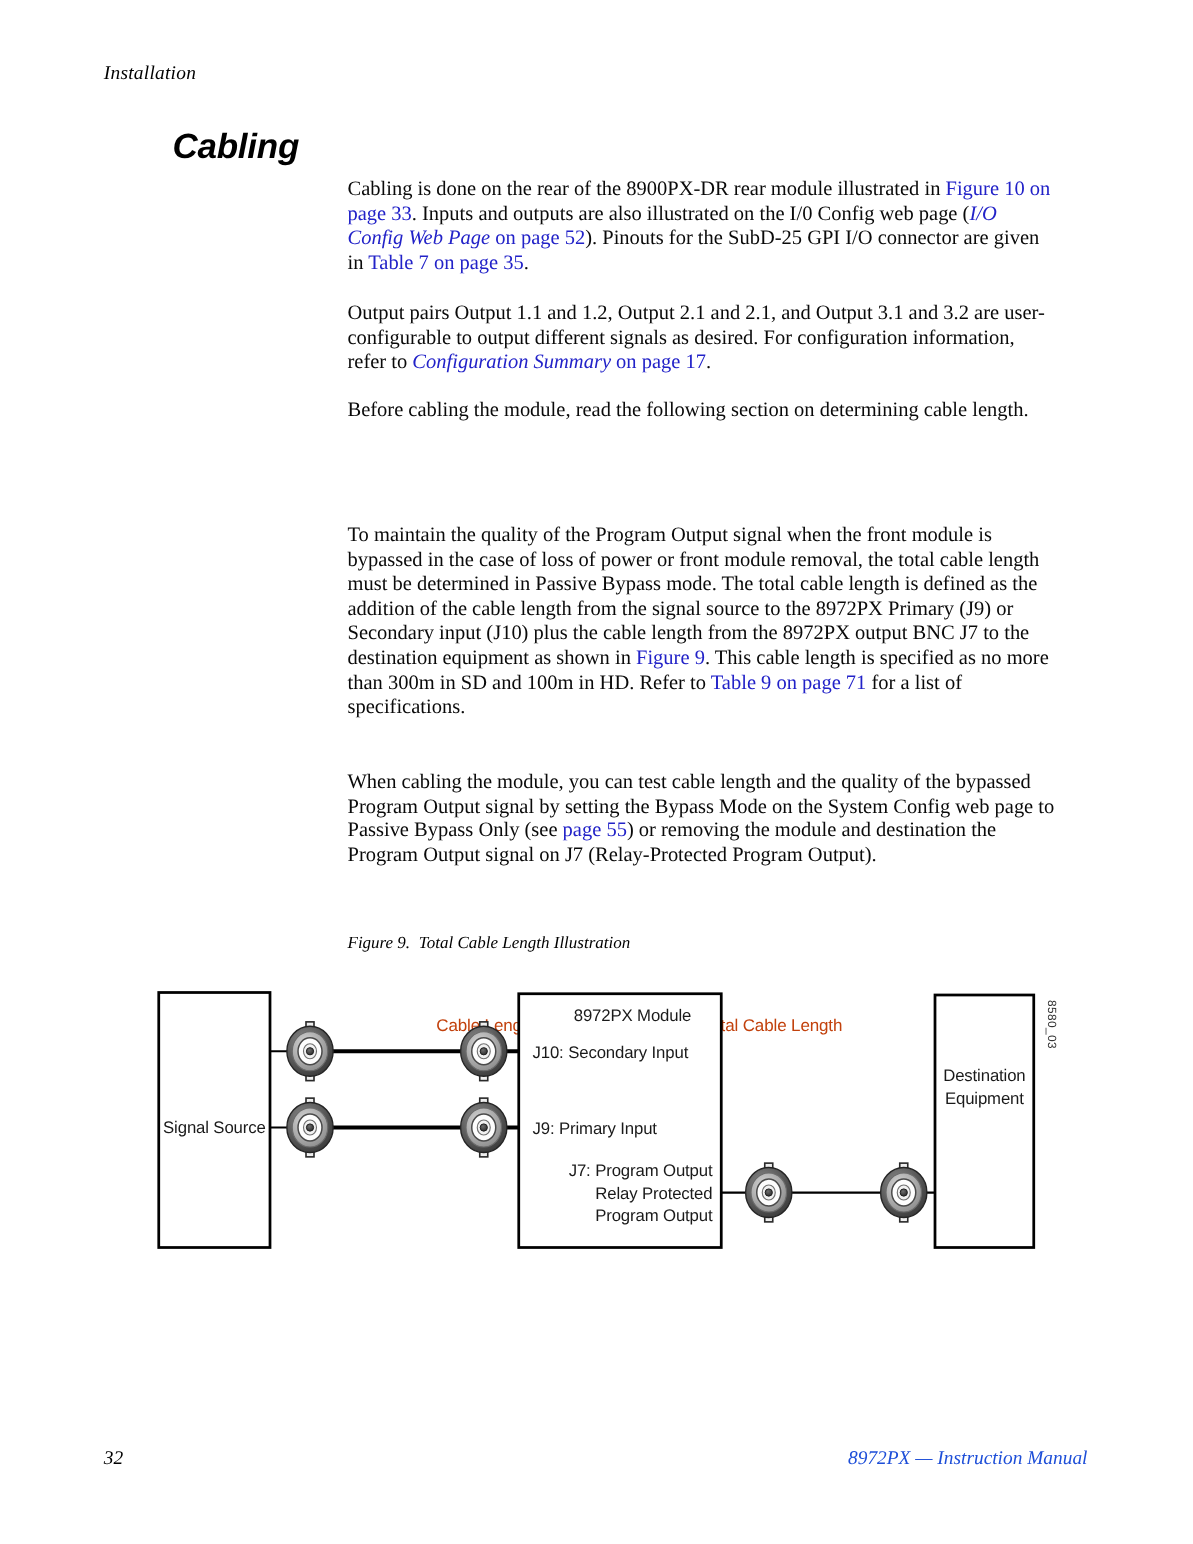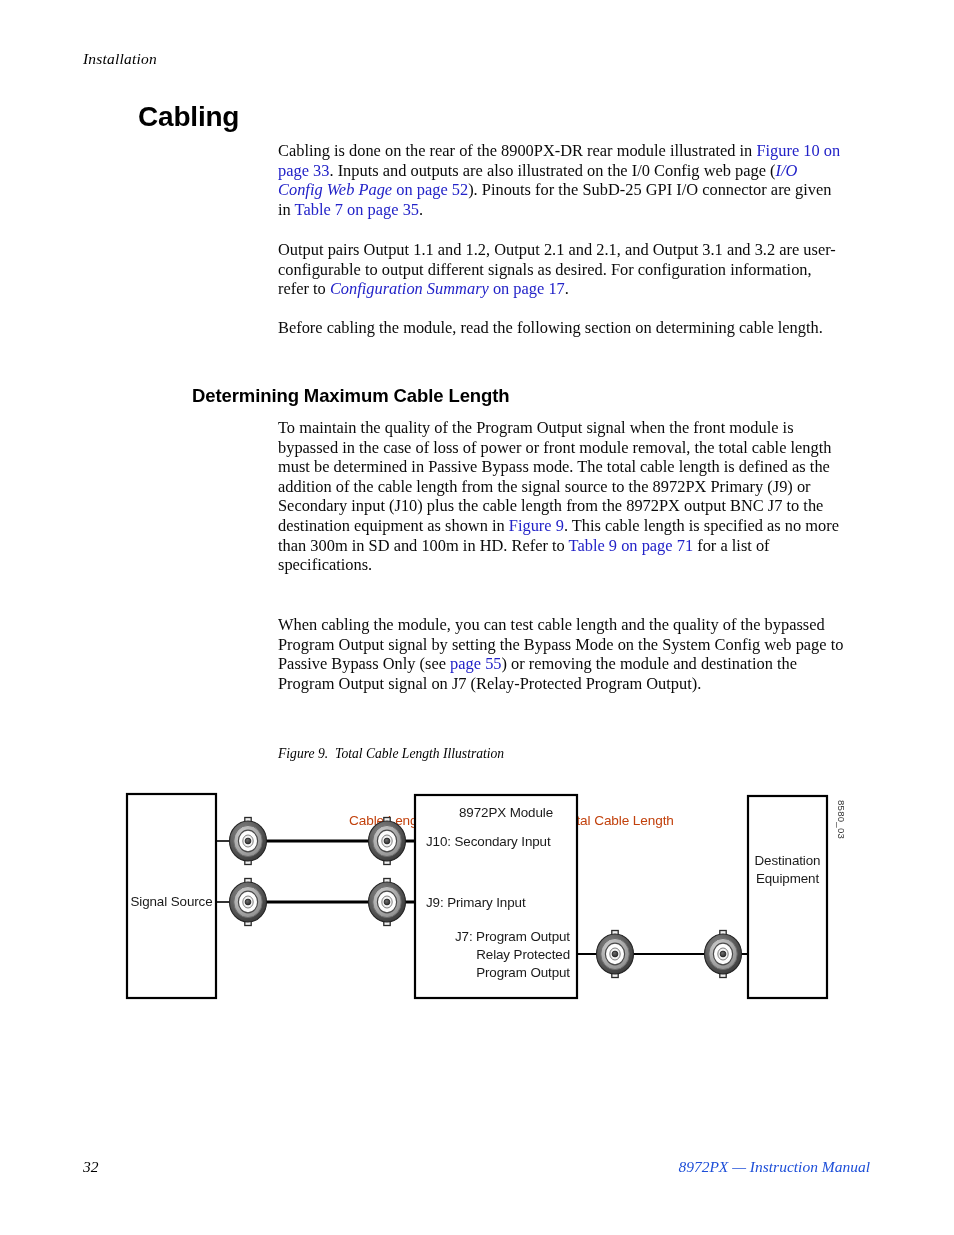--- a/index.html
+++ b/index.html
@@ -38,20 +38,21 @@
   
   .h1 {
     position: absolute;
     left: 138px;
     top: 101px;
     font-family: "Liberation Sans", sans-serif;
     font-weight: bold;
     font-size: 28px;
     letter-spacing: -0.2px;
     color: #000;
+    font-style: italic;
   }
   .h2 {
     position: absolute;
     left: 192px;
     top: 385px;
     font-family: "Liberation Sans", sans-serif;
     font-weight: bold;
     font-size: 18.5px;
     letter-spacing: -0.1px;
     color: #000;
@@ -160,21 +161,20 @@
   <div class="running-head">Installation</div>
 
   <div class="h1">Cabling</div>
 
   <div class="body-col p1"><span>Cabling is done on the rear of the 8900PX-DR rear module illustrated in </span><span class="lnk">Figure 10 on page 33</span><span>. Inputs and outputs are also illustrated on the I/0 Config web page (</span><span class="lnk-i">I/O Config Web Page</span><span class="lnk"> on page 52</span><span>). Pinouts for the SubD-25 GPI I/O connector are given in </span><span class="lnk">Table 7 on page 35</span><span>.</span></div>
 
   <div class="body-col p2"><span>Output pairs Output 1.1 and 1.2, Output 2.1 and 2.1, and Output 3.1 and 3.2 are user-configurable to output different signals as desired. For configuration information, refer to </span><span class="lnk-i">Configuration Summary</span><span class="lnk"> on page 17</span><span>.</span></div>
 
   <div class="body-col p3"><span>Before cabling the module, read the following section on determining cable length.</span></div>
 
-  <div class="h2">Determining Maximum Cable Length</div>
 
   <div class="body-col p4"><span>To maintain the quality of the Program Output signal when the front module is bypassed in the case of loss of power or front module removal, the total cable length must be determined in Passive Bypass mode. The total cable length is defined as the addition of the cable length from the signal source to the 8972PX Primary (J9) or Secondary input (J10) plus the cable length from the 8972PX output BNC J7 to the destination equipment as shown in </span><span class="lnk">Figure 9</span><span>. This cable length is specified as no more than 300m in SD and 100m in HD. Refer to </span><span class="lnk">Table 9 on page 71</span><span> for a list of specifications.</span></div>
 
   <div class="body-col p5"><span>When cabling the module, you can test cable length and the quality of the bypassed Program Output signal by setting the Bypass Mode on the System Config web page to Passive Bypass Only (see </span><span class="lnk">page 55</span><span>) or removing the module and destination the Program Output signal on J7 (Relay-Protected Program Output).</span></div>
 
   <div class="fig-caption"><span class="cap-num">Figure 9.</span><span>Total Cable Length Illustration</span></div>
 
   <div class="fig-subtitle">Cable Length A + Cable Length B = Total Cable Length</div>
 
   <div class="figure">

